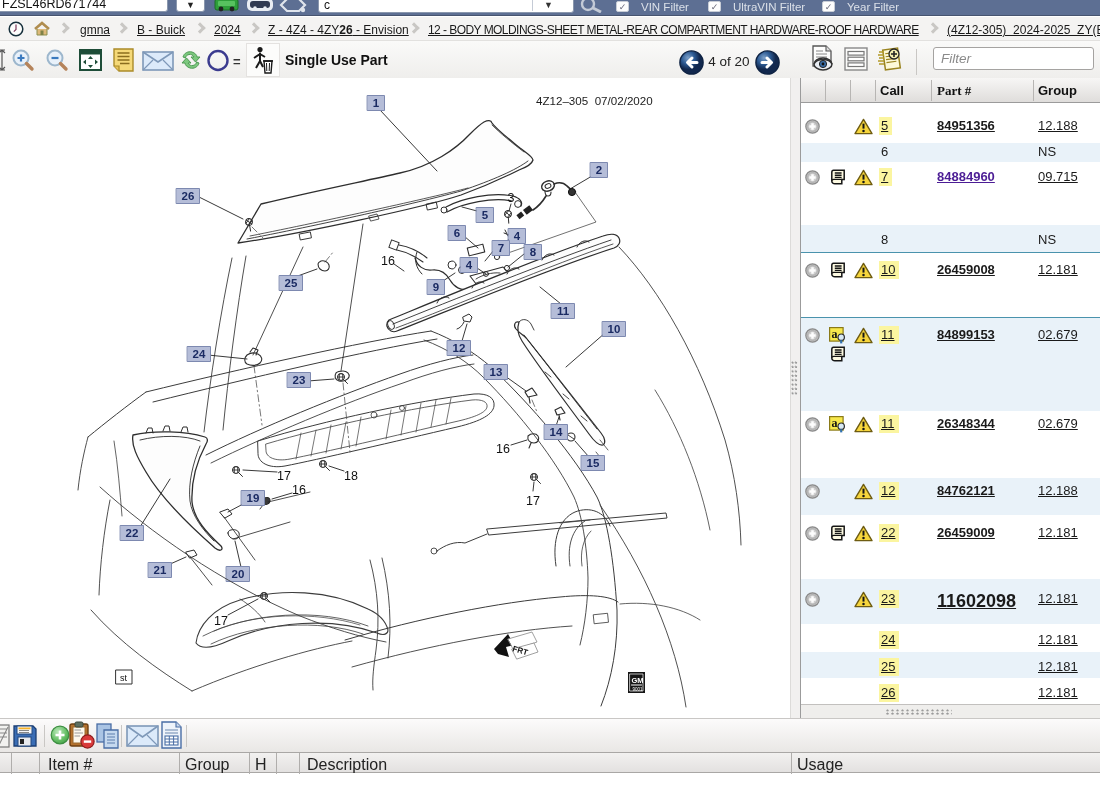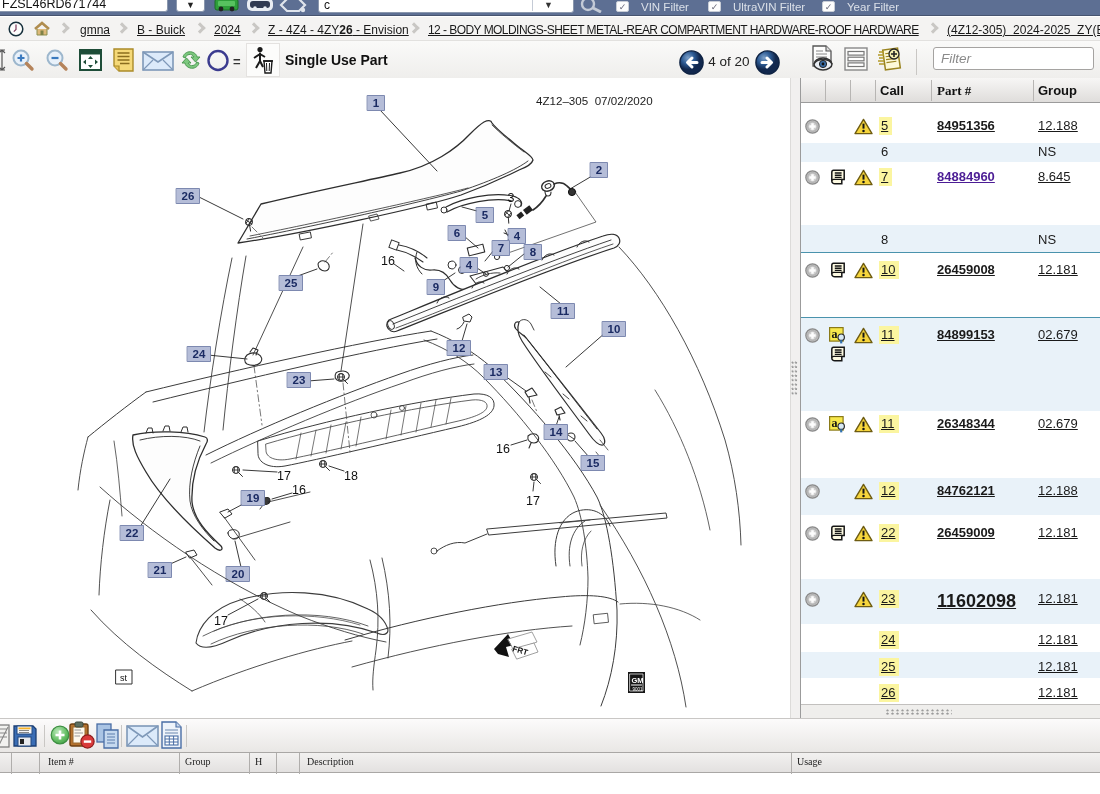--- a/index.html
+++ b/index.html
@@ -28,21 +28,21 @@
   #vsplit { position:absolute; left:790px; top:78px; width:10px; height:640px; background:#f1f0ef;
     border-left:1px solid #dcdbd9; }
   #rpanel { position:absolute; left:800px; top:78px; width:300px; height:640px; background:#fff;
     border-left:1px solid #9b9b9b; }
   .thlab { position:absolute; top:5px; font-size:13px; font-weight:bold; color:#111; }
   #botbar { position:absolute; left:0; top:718px; width:1100px; height:34px;
     background:linear-gradient(#fcfbfb,#e9e7e5); border-top:1px solid #c9c7c5; }
   #bothead { position:absolute; left:0; top:752px; width:1100px; height:21px;
     background:linear-gradient(#f2f1f0,#e3e1e0); border-top:1px solid #a9a7a5; border-bottom:1px solid #a9a7a5; }
   .bhc { position:absolute; top:0; height:21px; border-right:1px solid #b0aeac; }
-  .bhlab { position:absolute; top:3px; font-size:10px; color:#222;font-family:Liberation Serif, serif; }
+  .bhlab { position:absolute; top:3px; font-size:16px; color:#222; }
   .sep { position:absolute; width:1px; background:#c9c7c4; }
   .icon { position:absolute; }
 </style>
 </head>
 <body>
 
 <div id="topbar">
   <div class="inp" style="left:-4px;top:-6px;width:172px;height:18px;"></div>
   <div class="txt" style="left:2px;top:-3px;font-size:12.5px;">FZSL46RD671744</div>
   <div class="inp" style="left:176px;top:-6px;width:29px;height:18px;"></div>
@@ -550,21 +550,21 @@
     <path d="M4.8,4 L11.6,4 M4.8,6.2 L11.6,6.2 M4.8,8.4 L11.6,8.4" stroke="#141414" stroke-width="1.4"></path>
     <path d="M1.8,11.5 C2.2,10.8 3,10.4 3.9,10.4 L11.8,10.4" fill="none" stroke="#141414" stroke-width="1.3"></path>
   </svg>
 <svg class="abs" style="left:854px;top:169px;" width="19" height="17" viewBox="0 0 19 17">
     <path d="M9.5,1.4 L18,15.6 L1,15.6 Z" fill="#f6d53c" stroke="#6e5c12" stroke-width="1.4" stroke-linejoin="round"></path>
     <path d="M9.5,5.6 L9.5,10.6" stroke="#161616" stroke-width="2"></path>
     <circle cx="9.5" cy="13.1" r="1.25" fill="#161616"></circle>
   </svg>
 <div class="abs" style="left:879px;top:168px;background:#fbf5a0;padding:1px 4px 2px 2px;font-size:13px;color:#1a1a1a;"><span style="text-decoration:underline;">7</span></div>
 <div class="abs" style="left:937px;top:169px;font-size:13px;font-weight:bold;color:#4c1d95;text-decoration:underline;">84884960</div>
-<div class="abs" style="left:1038px;top:169px;font-size:13px;color:#1a1a1a;text-decoration:underline;">8.645</div>
+<div class="abs" style="left:1038px;top:169px;font-size:13px;color:#1a1a1a;text-decoration:underline;">09.715</div>
 <div class="abs" style="left:801px;top:225px;width:299px;height:27px;background:#e9f2f9;"></div>
 <div class="abs" style="left:881px;top:232px;font-size:13px;color:#1a1a1a;">8</div>
 <div class="abs" style="left:1038px;top:232px;font-size:13px;color:#1a1a1a;">NS</div>
 <div class="abs" style="left:801px;top:252px;width:299px;height:66px;background:#ffffff;border-top:1.5px solid #4a93ad;border-bottom:1.5px solid #4a93ad;"></div>
 <svg class="abs" style="left:805px;top:263px;" width="15" height="15" viewBox="0 0 15 15">
     <circle cx="7.5" cy="7.5" r="6.7" fill="#c2c2c2" stroke="#8a8a8a" stroke-width="1.2"></circle>
     <circle cx="7.5" cy="7.5" r="4.8" fill="#cecece" stroke="#a5a5a5" stroke-width="0.8"></circle>
     <path d="M7.5,4.3 L7.5,10.7 M4.3,7.5 L10.7,7.5" stroke="#fdfdfd" stroke-width="2.5"></path>
   </svg>
 <svg class="abs" style="left:830px;top:262px;" width="16" height="16" viewBox="0 0 16 16">

